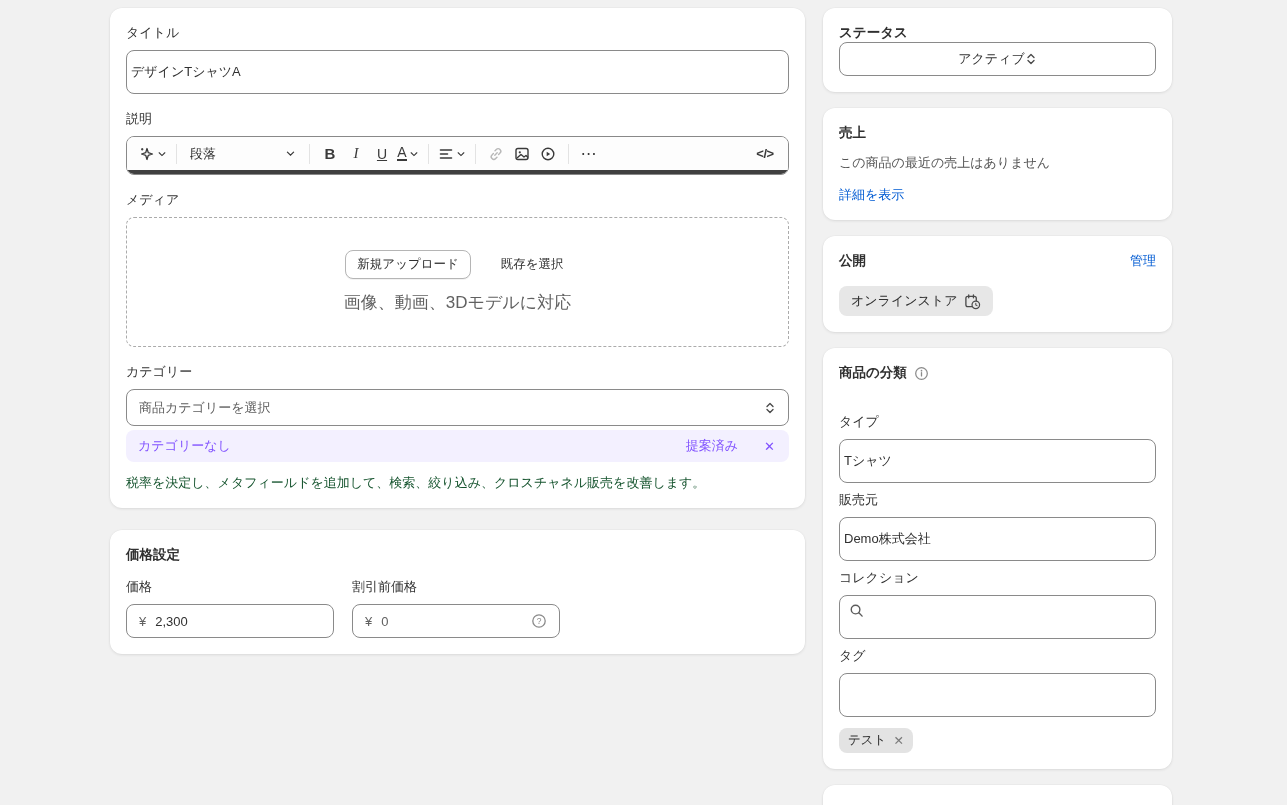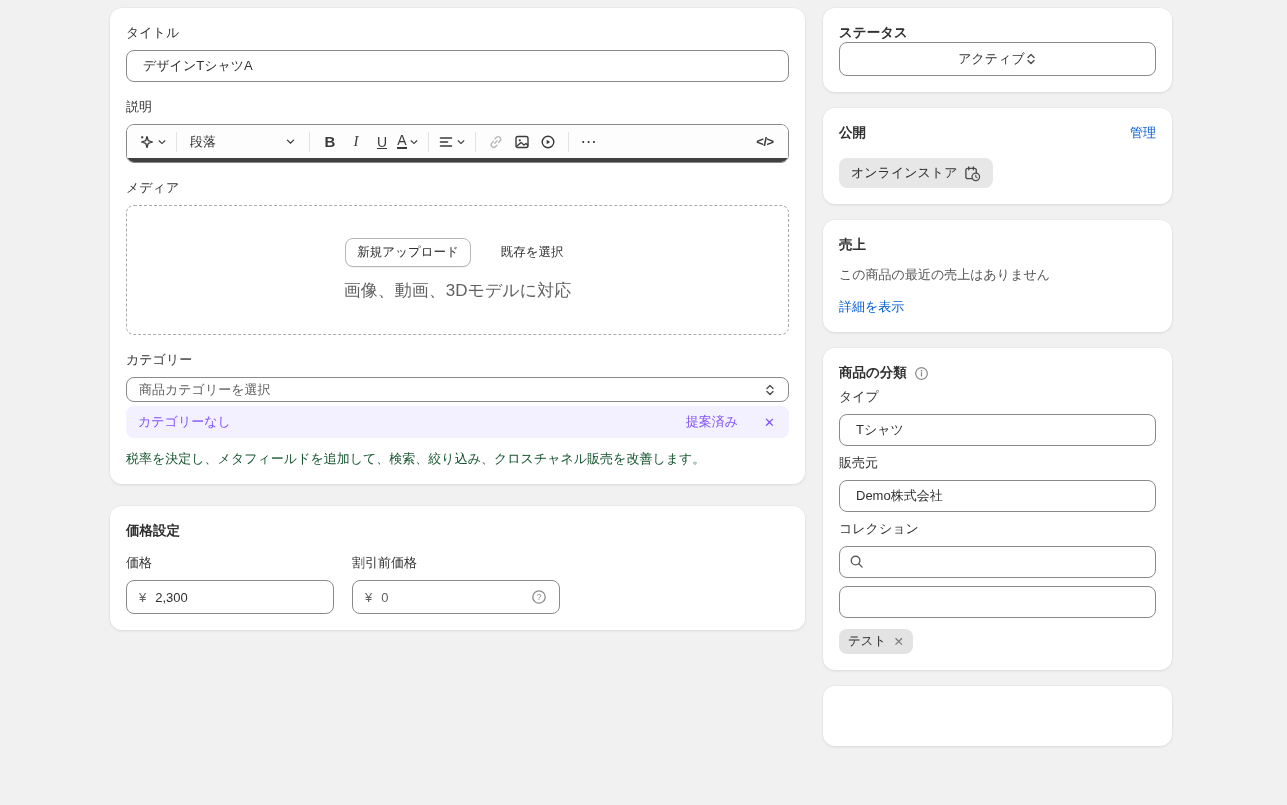--- a/index.html
+++ b/index.html
@@ -12,22 +12,22 @@
   }
   .layout { display:flex; gap:18px; padding:8px 0 0 110px; align-items:flex-start; }
   .col-main { width:695px; display:flex; flex-direction:column; gap:22px; }
   .col-side { width:349px; display:flex; flex-direction:column; gap:16px; }
   .card {
     background:#fff; border-radius:12px; padding:16px;
     box-shadow:0 1px 3px rgba(0,0,0,.09), 0 0 0 .5px rgba(0,0,0,.03);
   }
   .field-label { display:block; font-size:13px; color:#303030; margin-bottom:8px; }
   .text-input {
-    width:100%; height:32px; border:1px solid #8a8a8a; border-radius:8px;
-    background:#fff; padding:0 16px; font-size:13px; color:#303030;
+    width:100%; height:44px; border:1px solid #8a8a8a; border-radius:8px;
+    background:#fff; padding:0 4px; font-size:13px; color:#303030;
     font-family:inherit; outline:none;
   }
   .section { margin-bottom:16px; }
   
   .editor { border:1px solid #898989; border-radius:8px; overflow:hidden; background:#fff; }
   .toolbar {
     display:flex; align-items:center; height:37px; padding:0 10px;
     border-bottom:4px solid #404040; background:#fdfdfd; color:#4a4a4a;justify-content:center;
   }
   .tbtn {
@@ -55,21 +55,21 @@
   .media-btn-row { display:flex; align-items:center; gap:24px; }
   .btn-secondary {
     background:#fff; border:1px solid #b5b5b5; border-radius:8px; padding:5px 11px;
     font-size:12.5px; color:#303030; cursor:pointer; font-family:inherit;
     box-shadow:0 1px 0 rgba(0,0,0,.05);
   }
   .btn-plain { background:none; border:none; font-size:12.5px; color:#303030; cursor:pointer; font-family:inherit; }
   .media-hint { color:#616161; font-size:17px; }
   
   .select-box {
-    width:100%; height:25px; border:1px solid #8a8a8a; border-radius:8px; background:#fff;
+    width:100%; height:37px; border:1px solid #8a8a8a; border-radius:8px; background:#fff;
     display:flex; align-items:center; justify-content:space-between; padding:0 12px; cursor:pointer;
   }
   .select-box .ph { color:#5c5c5c; }
   .updown { color:#4a4a4a; }
   
   .cat-banner {
     margin-top:4px; background:#f3f0ff; border-radius:8px;
     display:flex; align-items:center; padding:7px 12px; gap:24px;
   }
   .cat-banner .cat-none { color:#8051ff; flex:1; }
@@ -89,21 +89,21 @@
   .val.placeholder { color:#616161; }
   
   .side-head-row { display:flex; align-items:center; justify-content:space-between; margin-bottom:12px; }
   .side-heading { font-weight:bold; font-size:13.5px; }
   .link-blue { color:#005bd3; text-decoration:none; cursor:pointer; font-size:13px; }
   .badge {
     display:inline-flex; align-items:center; gap:7px; background:#e7e7e7;
     border-radius:8px; padding:6px 12px; font-size:13px; color:#303030; margin-top:4px; cursor:pointer;
   }
   .sales-text { margin:12px 0 14px; color:#545454; }
-  .org-head { display:flex; align-items:center; gap:7px; margin-bottom:6px; }
+  .org-head { display:flex; align-items:center; gap:7px; margin-bottom:31px; }
   .side-field { margin-top:8px; }
   .icon-input { position:relative; }
   .icon-input input { padding-left:32px; }
   .icon-input .lead-ic { position:absolute; left:10px; top:8px; color:#5c5c5c; }
   .chip {
     display:inline-flex; align-items:center; gap:7px; background:#e3e3e3;
     border-radius:8px; padding:4px 9px; font-size:12.5px; color:#303030; margin-top:11px;
   }
   .chip .x { color:#7a7a7a; cursor:pointer; }
   .stub-card { height:60px; }
@@ -255,45 +255,45 @@
   <div class="col-side">
 
     <div class="card">
       <div class="side-heading" style="">ステータス</div>
       <div class="select-box" style="height:34px;justify-content:center;">
         <span>アクティブ</span>
         <svg class="updown" width="12" height="14" viewBox="0 0 16 18">
           <path d="M4 7 L8 3 L12 7 M4 11 L8 15 L12 11" fill="none" stroke="#4a4a4a" stroke-width="1.8" stroke-linecap="round" stroke-linejoin="round"></path>
         </svg>
       </div>
+    </div>
+
+    <div class="card">
+      <div class="side-heading">売上</div>
+      <div class="sales-text">この商品の最近の売上はありません</div>
+      <a class="link-blue">詳細を表示</a>
     </div>
 
     <div class="card">
       <div class="side-head-row">
         <span class="side-heading">公開</span>
         <a class="link-blue">管理</a>
       </div>
       <span class="badge">
         <span>オンラインストア</span>
         <svg width="17" height="17" viewBox="0 0 18 18">
           <rect x="2" y="3.5" width="11" height="11" rx="2" fill="none" stroke="#4a4a4a" stroke-width="1.4"></rect>
           <path d="M5 2 v3 M10 2 v3" stroke="#4a4a4a" stroke-width="1.4" stroke-linecap="round"></path>
           <circle cx="12.5" cy="12.5" r="4" fill="#e7e7e7" stroke="#4a4a4a" stroke-width="1.3"></circle>
           <path d="M12.5 10.8 v1.8 l1.3 .8" fill="none" stroke="#4a4a4a" stroke-width="1.1" stroke-linecap="round"></path>
         </svg>
       </span>
     </div>
 
     <div class="card">
-      <div class="side-heading">売上</div>
-      <div class="sales-text">この商品の最近の売上はありません</div>
-      <a class="link-blue">詳細を表示</a>
-    </div>
-
-    <div class="card">
       <div class="org-head">
         <span class="side-heading">商品の分類</span>
         <svg width="15" height="15" viewBox="0 0 16 16">
           <circle cx="8" cy="8" r="6.2" fill="none" stroke="#8a8a8a" stroke-width="1.3"></circle>
           <path d="M8 7.2 v3.4" stroke="#8a8a8a" stroke-width="1.4" stroke-linecap="round"></path>
           <circle cx="8" cy="5" r=".9" fill="#8a8a8a"></circle>
         </svg>
       </div>
 
       <label class="field-label">タイプ</label>
@@ -311,20 +311,21 @@
             <svg width="15" height="15" viewBox="0 0 16 16">
               <circle cx="7" cy="7" r="4.6" fill="none" stroke="#5c5c5c" stroke-width="1.5"></circle>
               <path d="M10.5 10.5 L14 14" stroke="#5c5c5c" stroke-width="1.5" stroke-linecap="round"></path>
             </svg>
           </span>
           <input class="text-input" style="">
         </div>
       </div>
 
       <div class="side-field">
+        <label class="field-label">タグ</label>
         <input class="text-input" style="">
         <div>
           <span class="chip">
             <span>テスト</span>
             <span class="x">✕</span>
           </span>
         </div>
       </div>
     </div>
 

